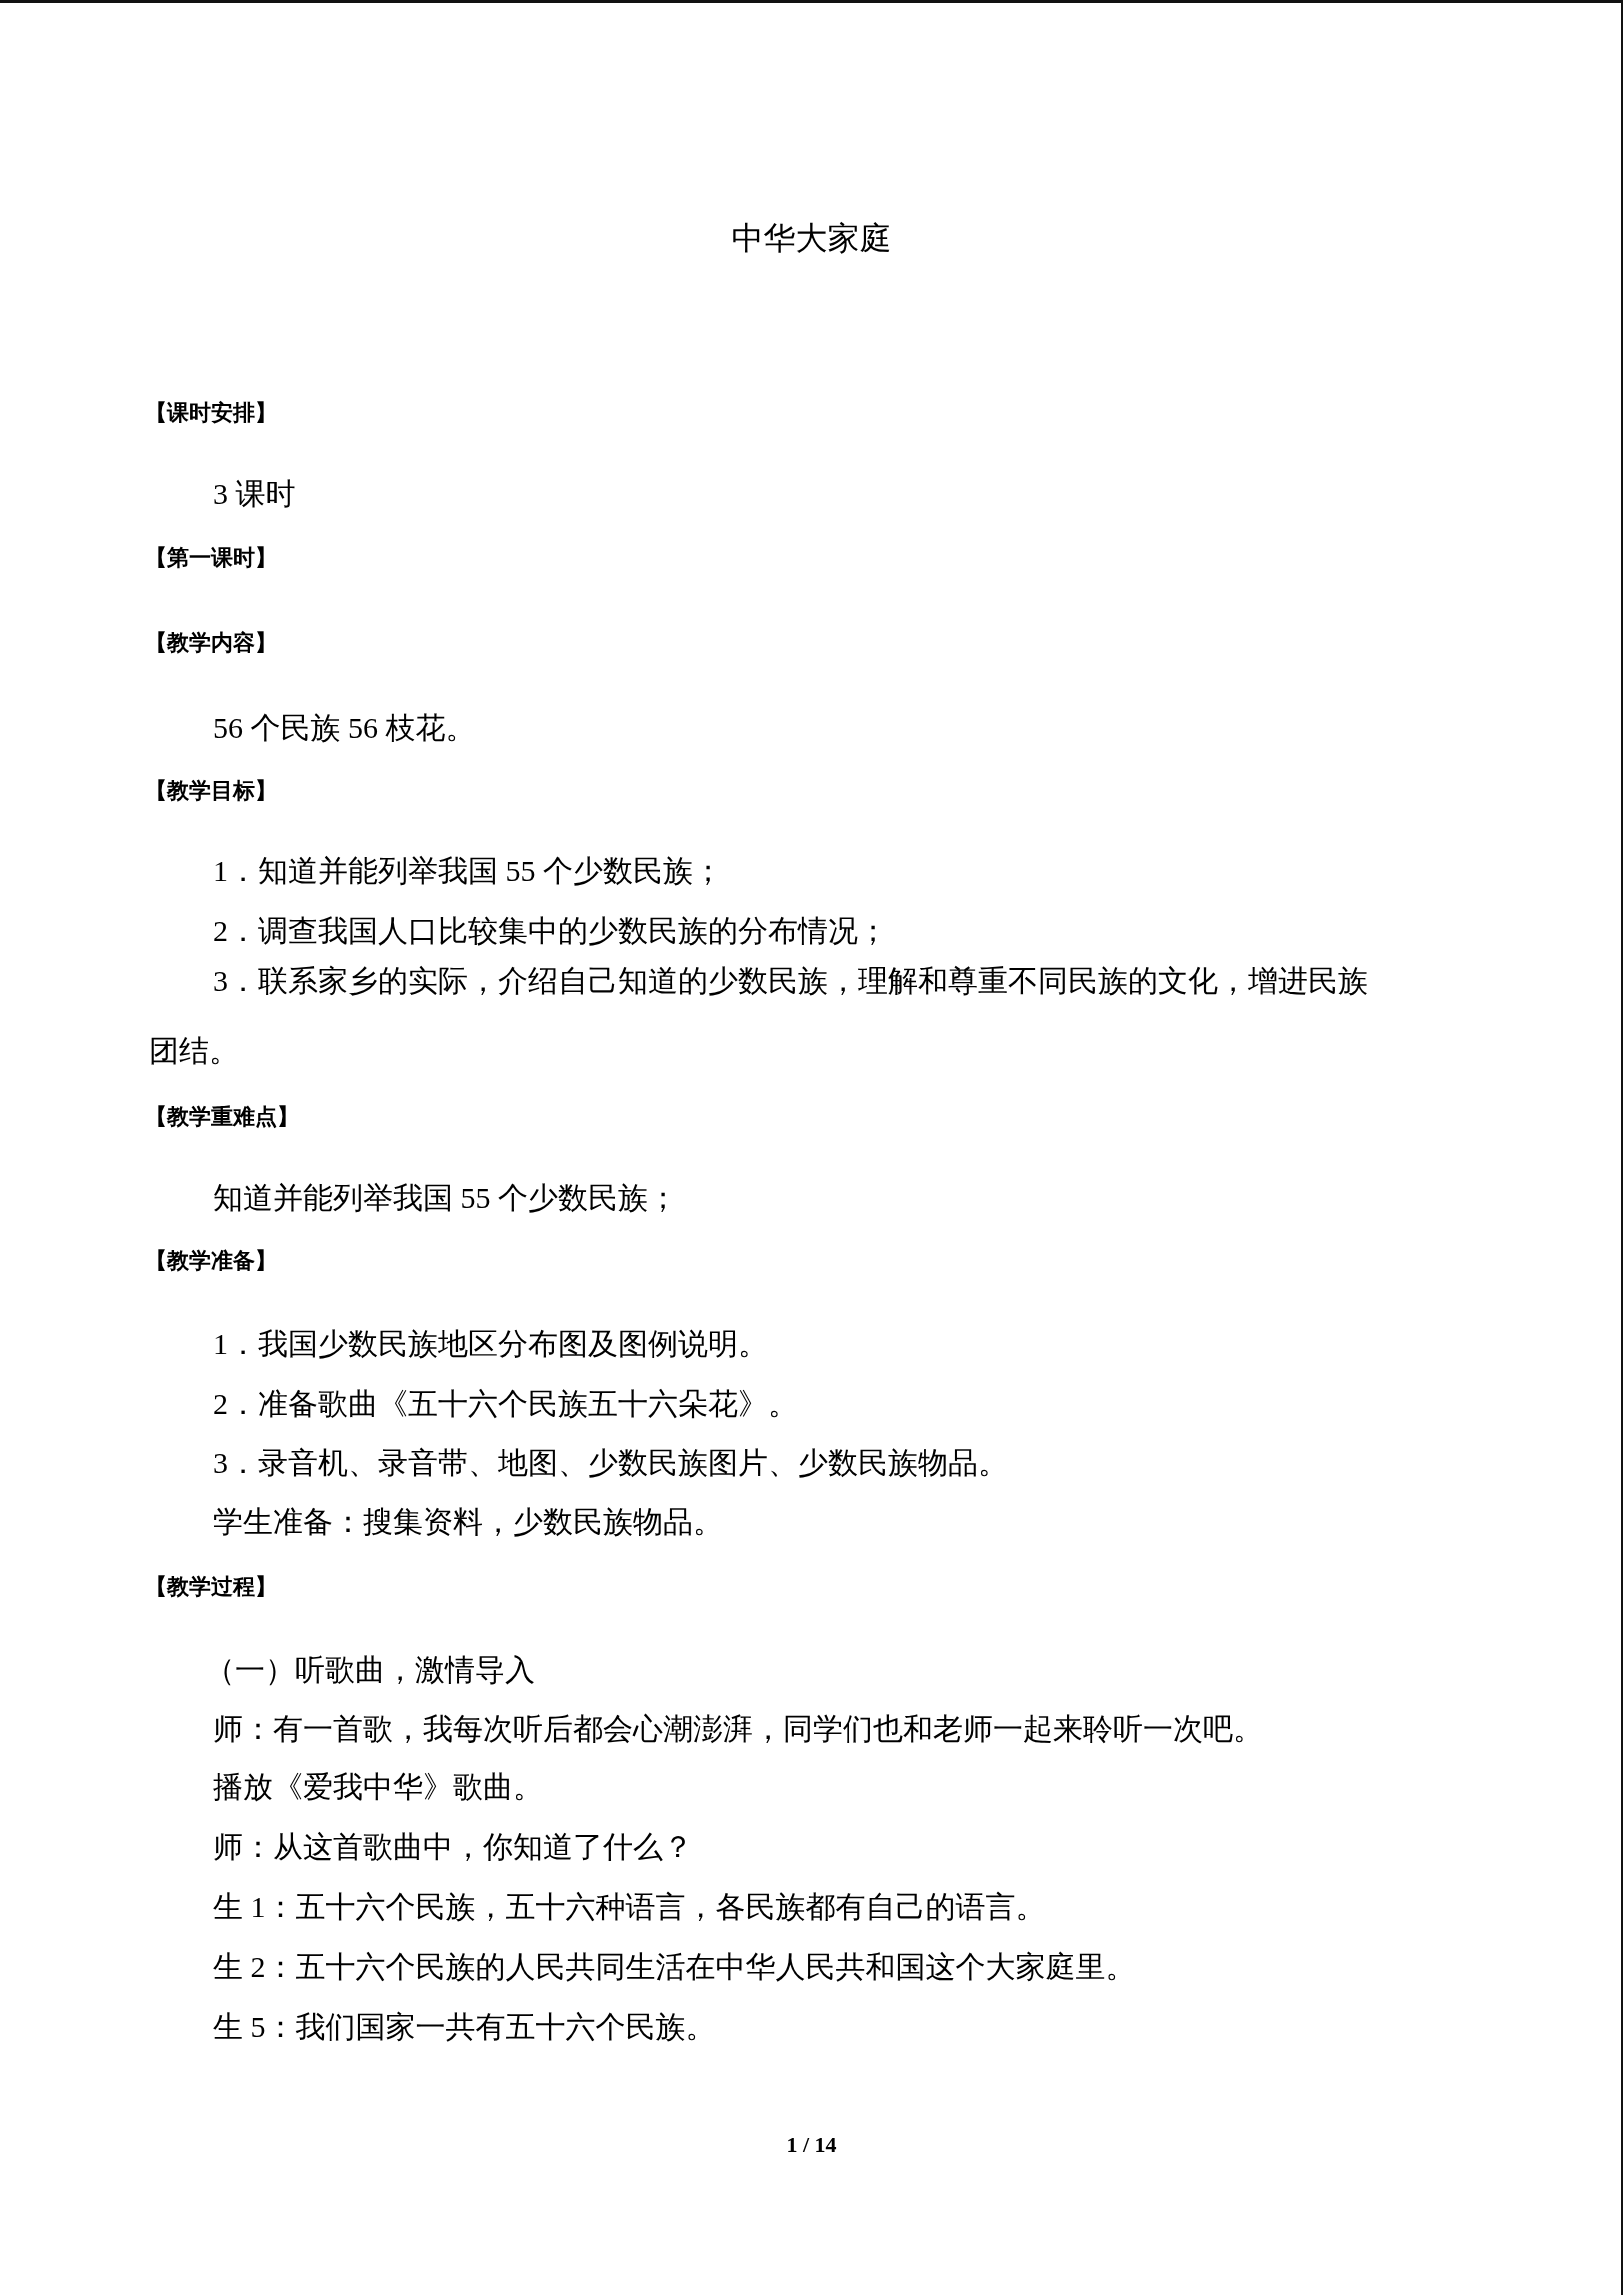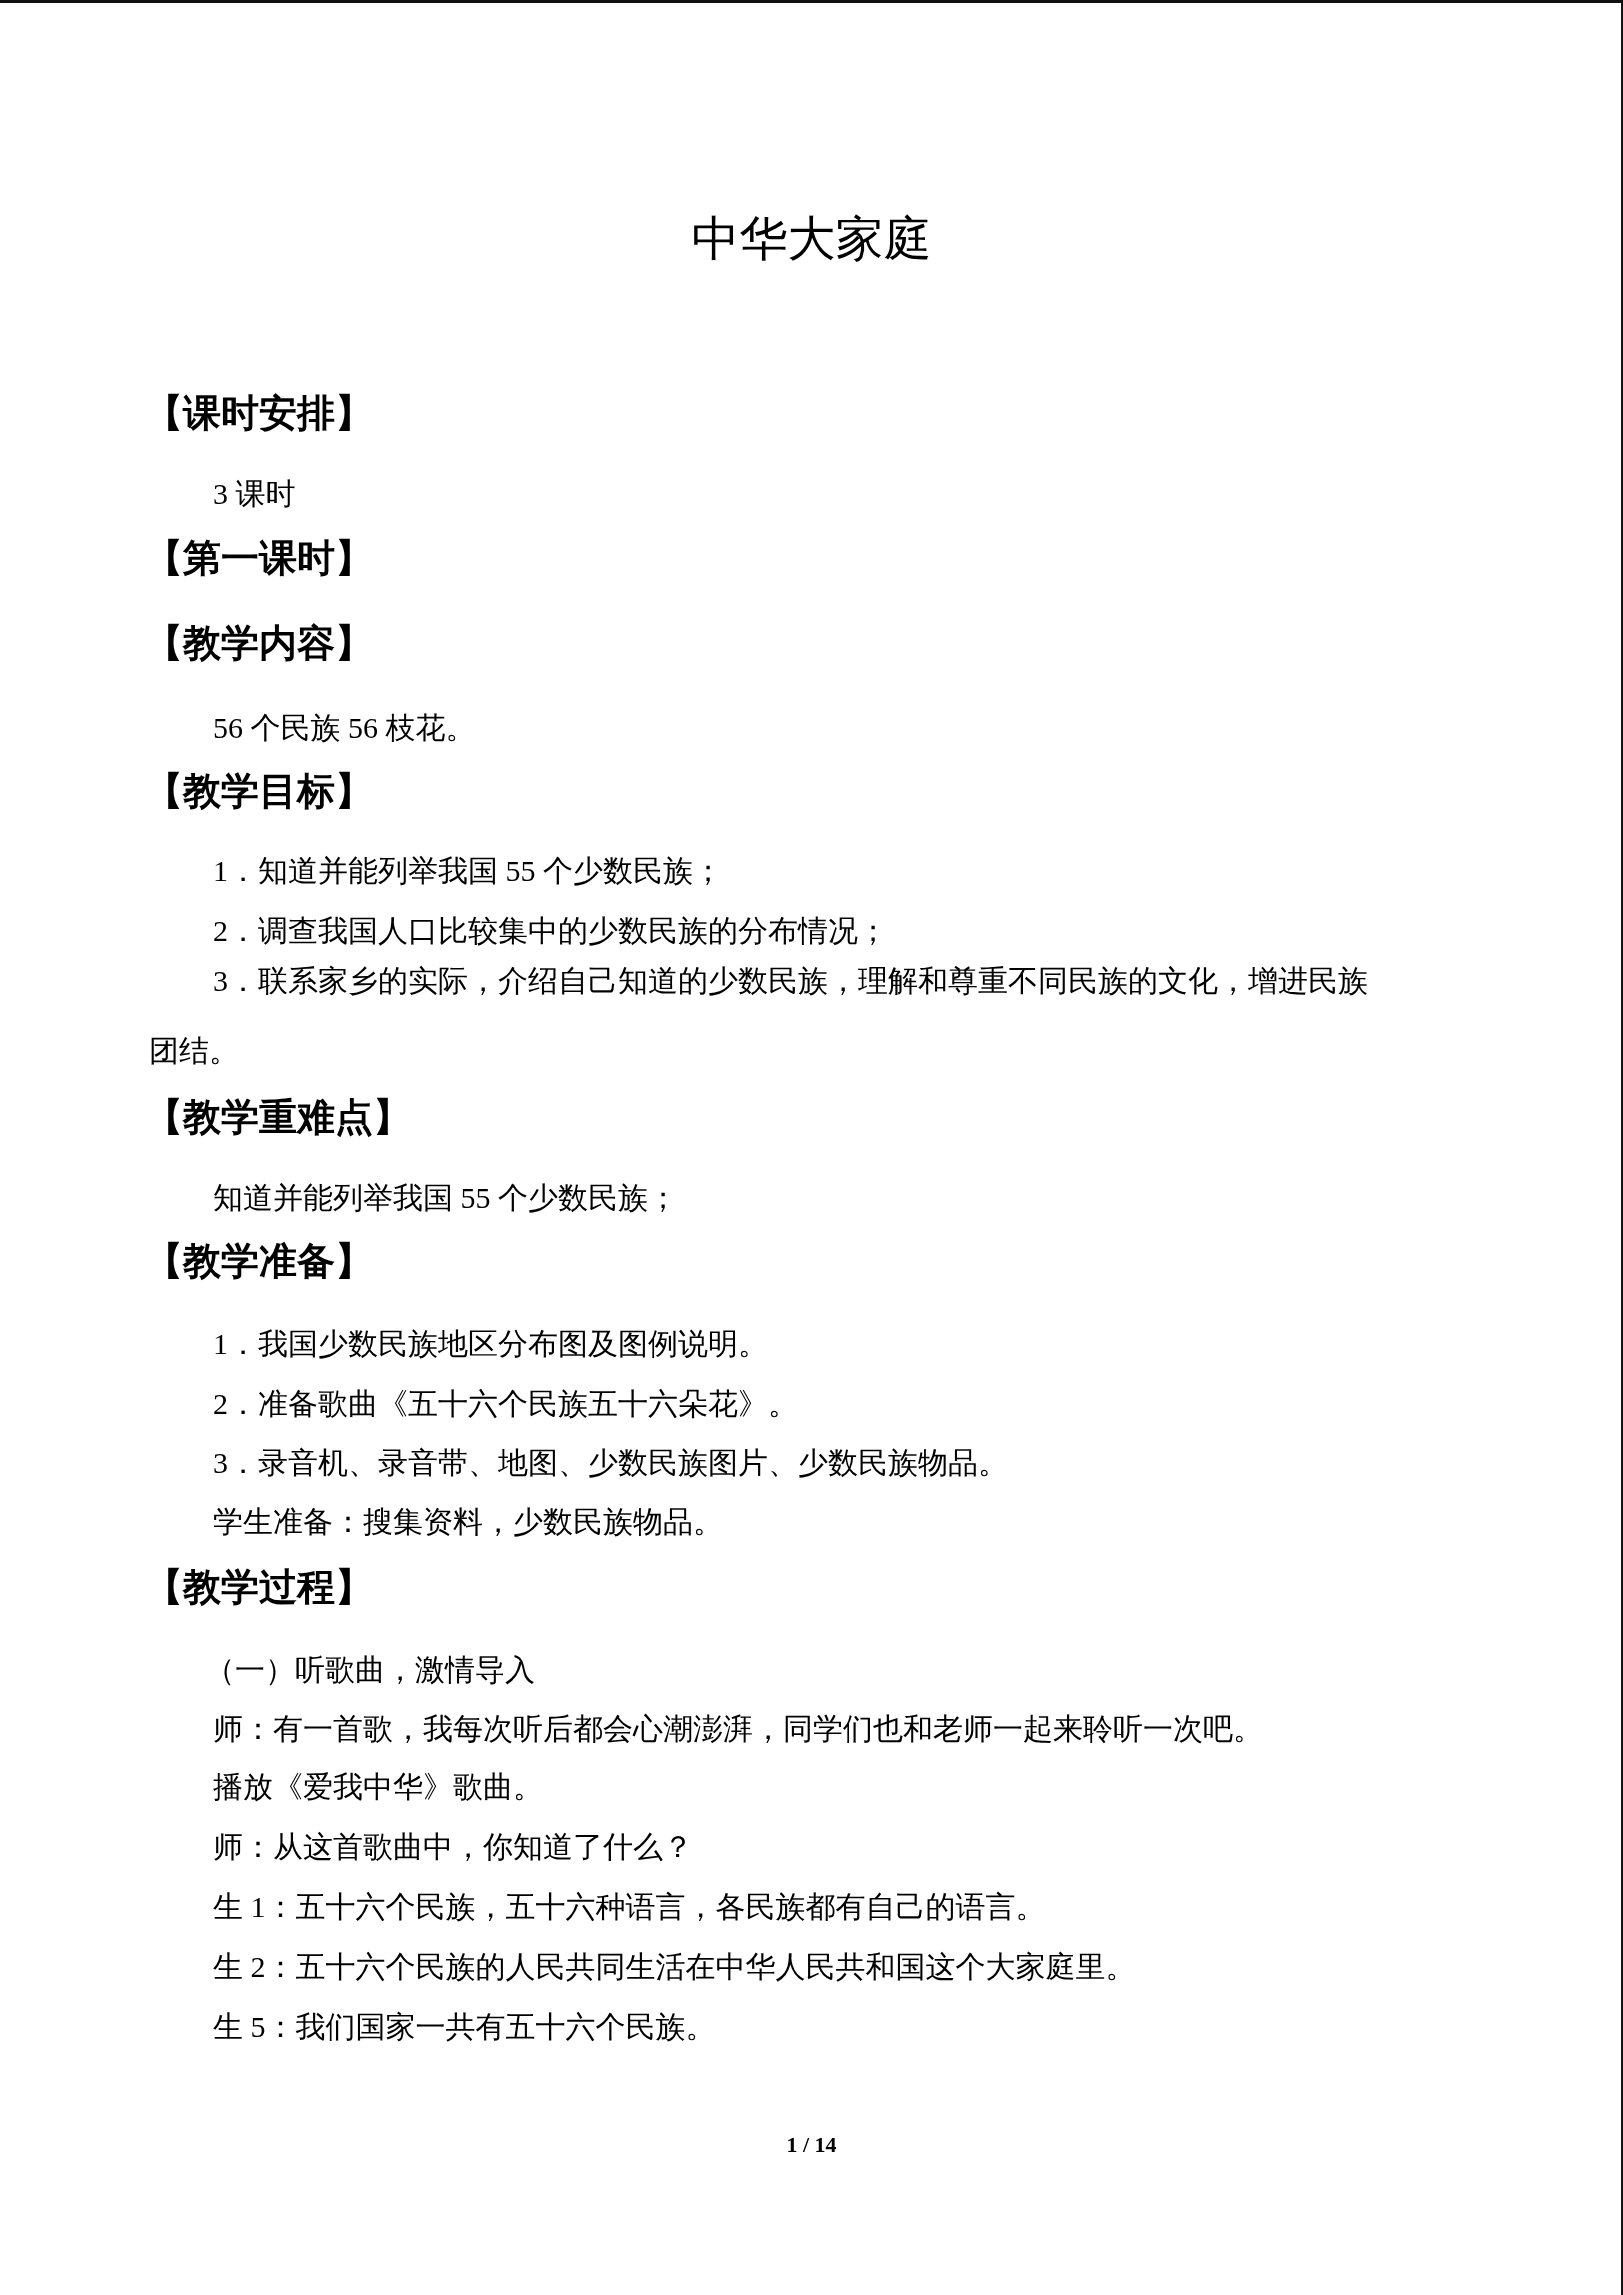--- a/index.html
+++ b/index.html
@@ -1,22 +1,22 @@
 <!DOCTYPE html>
 <html style="font-size:11px"><head>
 <meta charset="utf-8">
 <style>
   html, body { margin: 0; padding: 0; background: #ffffff; }
   body { width: 1623px; height: 2295px; position: relative; overflow: hidden;
          font-family: "Liberation Serif", "DejaVu Serif", serif; color: #000; }
   .frame-top { position: absolute; left: 0; top: 0; width: 1623px; height: 2.7px; background: #111; }
   .frame-right { position: absolute; right: 0; top: 0; width: 2px; height: 2295px; background: #111; }
   .title { position: absolute; left: 0; width: 1623px; top: 208px; text-align: center;
-           font-size: 48px; line-height: 61px; font-family: "DejaVu Sans", sans-serif; font-weight: normal; }
-  .h { position: absolute; left: 145px; font-size: 38px; line-height: 48px; font-weight: bold;
+           font-size: 32px; line-height: 61px; font-family: "DejaVu Sans", sans-serif; font-weight: normal; }
+  .h { position: absolute; left: 145px; font-size: 22px; line-height: 48px; font-weight: bold;
        font-family: "DejaVu Sans", sans-serif; white-space: nowrap; }
   .p { position: absolute; left: 213px; font-size: 30px; line-height: 42px; white-space: nowrap;
        font-family: Liberation Serif, serif; }
   .p.wrap { left: 149px; }
   .pageno { position: absolute; left: 0; width: 1623px; top: 2131px; text-align: center;
             font-size: 22px; line-height: 27px; font-weight: bold; font-family: "Liberation Serif", serif; }
 </style>
 </head>
 <body>
 

